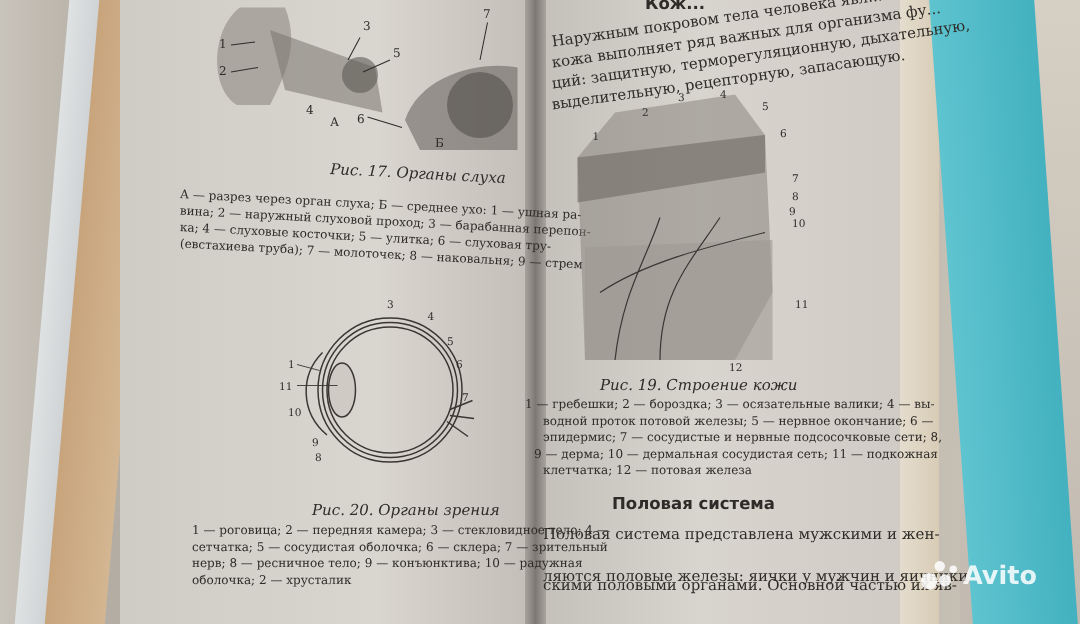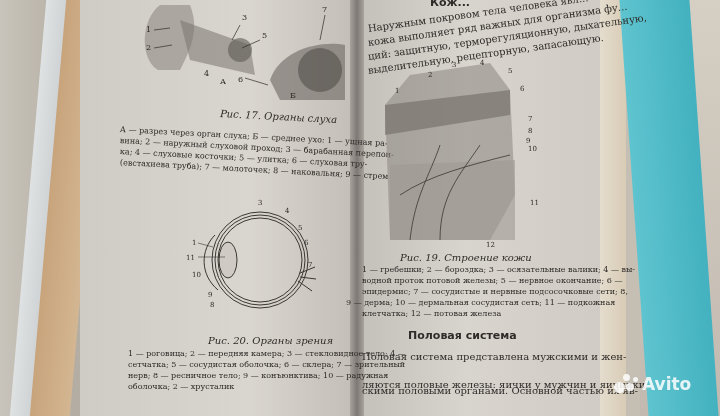--- a/index.html
+++ b/index.html
@@ -124,24 +124,24 @@
     <text x="158" y="66">7</text>
     <text x="158" y="78">8</text>
     <text x="156" y="88">9</text>
     <text x="158" y="96">10</text>
     <text x="160" y="150">11</text>
     <text x="116" y="192">12</text>
   </g>
 </svg>
 
 <div class="txt cap" style="left:400px;top:252px">Рис. 19. Строение кожи</div>
-<div class="txt" style="left:362px;top:264px">1 — гребешки; 2 — бороздка; 3 — осязательные валики; 4 — вы-</div>
+<div class="txt" style="left:350px;top:264px">1 — гребешки; 2 — бороздка; 3 — осязательные валики; 4 — вы-</div>
 <div class="txt" style="left:362px;top:275px">водной проток потовой железы; 5 — нервное окончание; 6 —</div>
 <div class="txt" style="left:362px;top:286px">эпидермис; 7 — сосудистые и нервные подсосочковые сети; 8,</div>
-<div class="txt" style="left:346px;top:297px">9 — дерма; 10 — дермальная сосудистая сеть; 11 — подкожная</div>
+<div class="txt" style="left:356px;top:297px">9 — дерма; 10 — дермальная сосудистая сеть; 11 — подкожная</div>
 <div class="txt" style="left:362px;top:308px">клетчатка; 12 — потовая железа</div>
 
 <div class="txt h" style="left:408px;top:330px">Половая система</div>
 <div class="txt body-r" style="left:362px;top:350px">Половая система представлена мужскими и жен-</div>
 <div class="txt body-r" style="left:362px;top:384px">скими половыми органами. Основной частью их яв-</div>
 <div class="txt body-r" style="left:362px;top:378px">ляются половые железы: яички у мужчин и яичники</div>
 
 <div class="watermark">
   <div class="dots">
     <span style="left:0;top:8px;width:11px;height:11px"></span>

